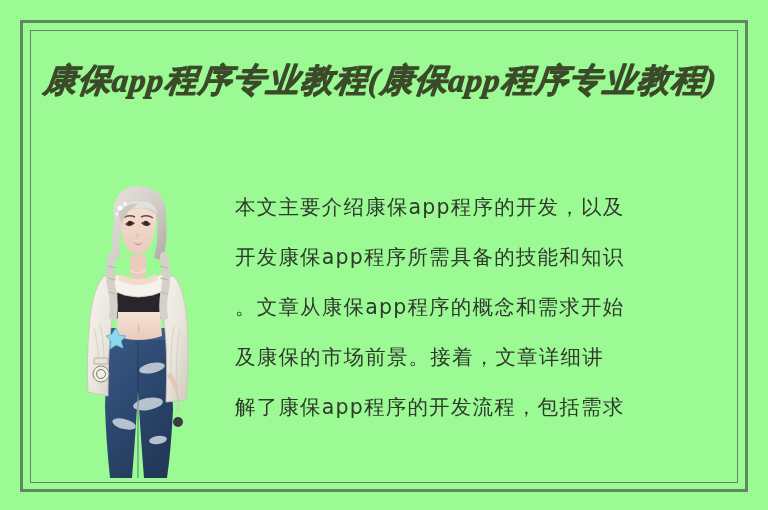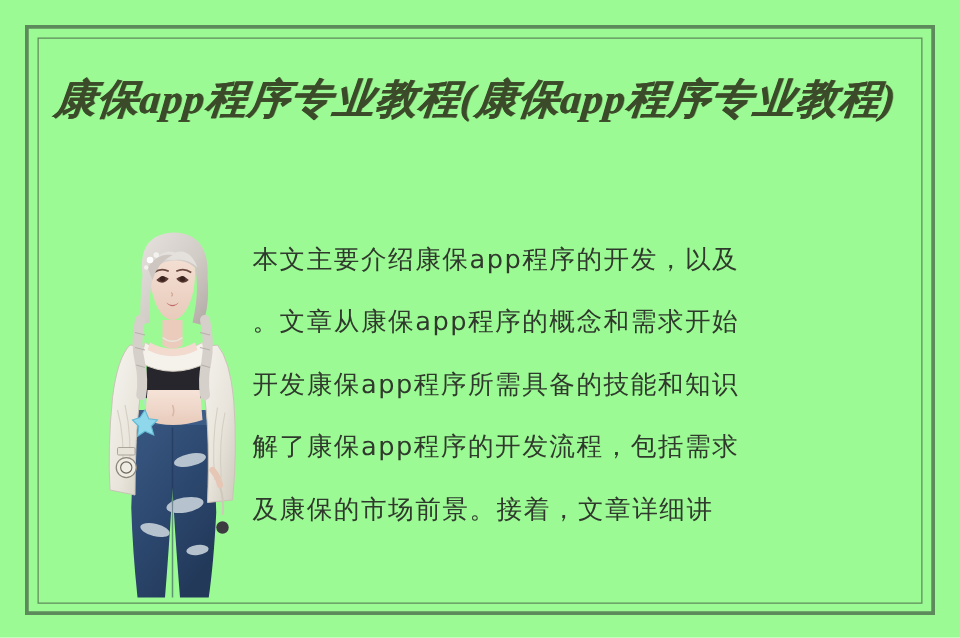--- a/index.html
+++ b/index.html
@@ -68,21 +68,21 @@
     left: 74px;
     top: 178px;
     width: 128px;
     height: 302px;
   }
   .illustration svg { display: block; width: 128px; height: 302px; }
 
   
   .body-copy {
     position: absolute;
-    left: 202px;
+    left: 235px;
     top: 182px;
     width: 512px;
     font-family: "DejaVu Sans", "Liberation Sans", sans-serif;
     font-size: 20.5px;
     line-height: 50px;
     color: #2f3a2c;
     letter-spacing: 1.2px;
     text-align: justify;
   }
   .body-copy .line {
@@ -210,19 +210,19 @@
         <circle cx="51" cy="26" r="2.2" fill="#f4f2ee"></circle>
         <circle cx="43" cy="36" r="1.8" fill="#f4f2ee"></circle>
       </g>
 
       <path d="M56 92 q8 6 16 0" stroke="#e9e4dc" stroke-width="1.2" fill="none"></path>
     </svg>
   </div>
 
   <div class="body-copy">
     <span class="line">本文主要介绍康保app程序的开发，以及</span>
+    <span class="line">开发康保app程序所需具备的技能和知识</span>
     <span class="line">。文章从康保app程序的概念和需求开始</span>
-    <span class="line">开发康保app程序所需具备的技能和知识</span>
+    <span class="line">及康保的市场前景。接着，文章详细讲</span>
     <span class="line">解了康保app程序的开发流程，包括需求</span>
-    <span class="line">及康保的市场前景。接着，文章详细讲</span>
   </div>
 
 </div>
 
 </body></html>

